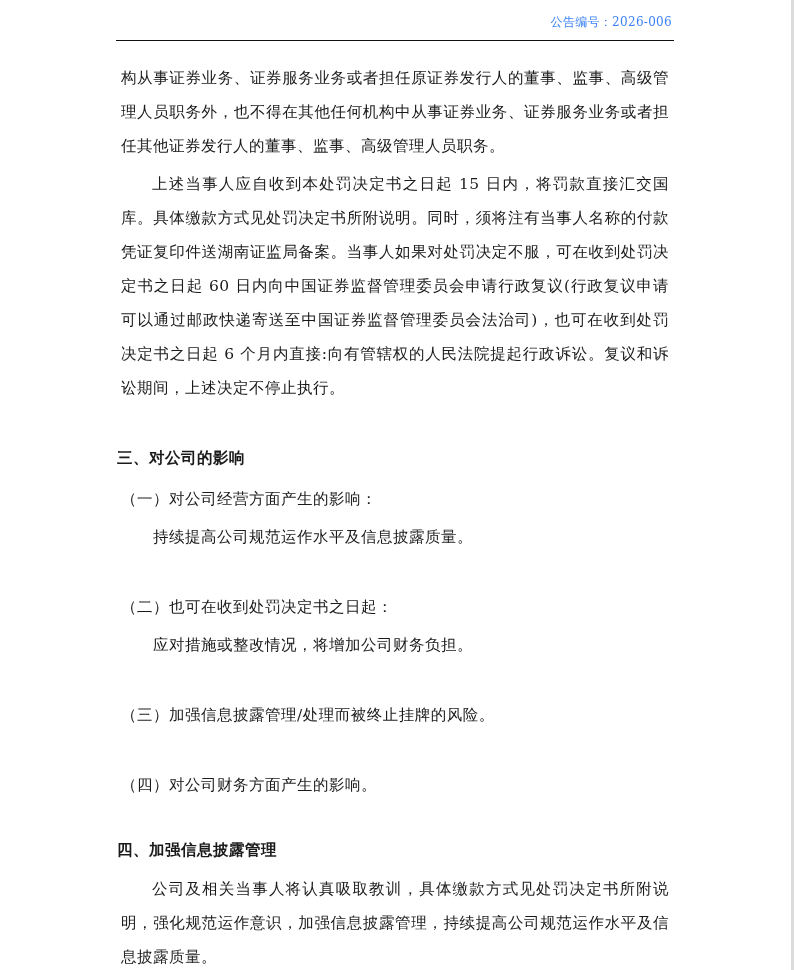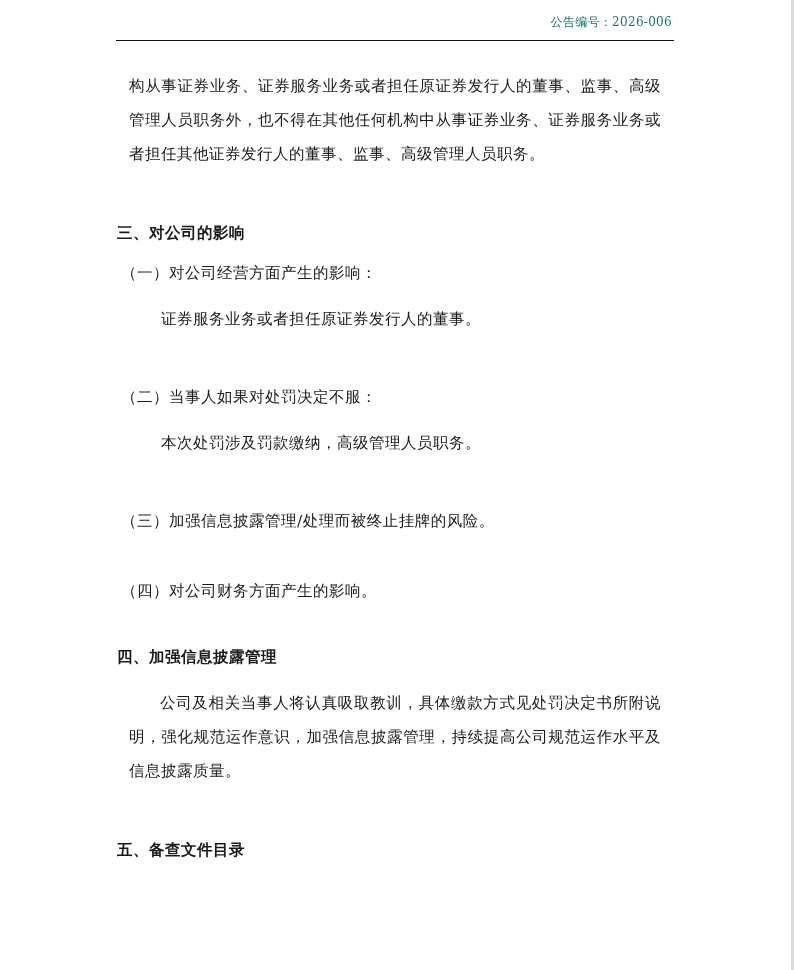--- a/index.html
+++ b/index.html
@@ -29,45 +29,45 @@
       top: 0;
       width: 558px;
       height: 40px;
       border-bottom: 1.5px solid #111;
     }
     .header-text {
       position: absolute;
       right: 2px;
       top: 14px;
       font-size: 12px;
-      color: #0f766e;
+      color: #3b82f6;
       letter-spacing: 0.3px;
     }
     .content {
       position: absolute;
       left: 117px;
       top: 57px;
       width: 556px;
     }
     .para {
       font-size: 15.5px;
       line-height: 34px;
-      margin: 12px;
+      margin: 4px;
       text-align: justify;
       text-justify: inter-character;
       letter-spacing: 0.5px;
     }
     .indent {
       text-indent: 2em;
     }
     .indent-sub {
       padding-left: 32px;
     }
     .section-title {
-      font-family: Liberation Sans, sans-serif;
+      font-family: Liberation Mono, monospace;
       font-weight: bold;
       font-size: 15.5px;
       line-height: 34px;
       margin: 0;
       letter-spacing: 0.5px;
     }
     .sub-title {
       font-size: 15.5px;
       line-height: 34px;
       margin: 4px;
@@ -81,33 +81,34 @@
 
 <div class="edge-strip"></div>
 
 <div class="page-header">
   <span class="header-text">公告编号：2026-006</span>
 </div>
 
 <div class="content">
 
   <p class="para">构从事证券业务、证券服务业务或者担任原证券发行人的董事、监事、高级管理人员职务外，也不得在其他任何机构中从事证券业务、证券服务业务或者担任其他证券发行人的董事、监事、高级管理人员职务。</p>
+  <p class="para indent">上述当事人应自收到本处罚决定书之日起 15 日内，将罚款直接汇交国库。具体缴款方式见处罚决定书所附说明。同时，须将注有当事人名称的付款凭证复印件送湖南证监局备案。当事人如果对处罚决定不服，可在收到处罚决定书之日起 60 日内向中国证券监督管理委员会申请行政复议(行政复议申请可以通过邮政快递寄送至中国证券监督管理委员会法治司)，也可在收到处罚决定书之日起 6 个月内直接:向有管辖权的人民法院提起行政诉讼。复议和诉讼期间，上述决定不停止执行。</p>
 
   <div class="gap-l"></div>
 
   <h2 class="section-title">三、对公司的影响</h2>
   <div style="height:2px"></div>
 
   <p class="sub-title">（一）对公司经营方面产生的影响：</p>
-  <p class="para indent-sub">证券服务业务或者担任原证券发行人的董事。</p>
+  <p class="para indent-sub">持续提高公司规范运作水平及信息披露质量。</p>
 
   <div class="gap-m"></div>
 
-  <p class="sub-title">（二）当事人如果对处罚决定不服：</p>
-  <p class="para indent-sub">本次处罚涉及罚款缴纳，高级管理人员职务。</p>
+  <p class="sub-title">（二）也可在收到处罚决定书之日起：</p>
+  <p class="para indent-sub">应对措施或整改情况，将增加公司财务负担。</p>
 
   <div class="gap-m"></div>
 
   <p class="sub-title">（三）加强信息披露管理/处理而被终止挂牌的风险。</p>
 
   <div class="gap-m"></div>
 
   <p class="sub-title">（四）对公司财务方面产生的影响。</p>
 
   <div class="gap-m"></div>

